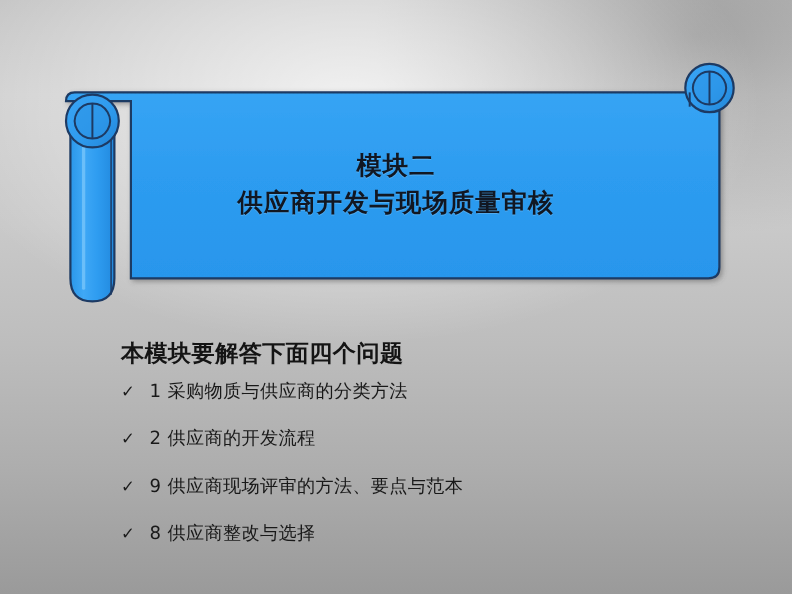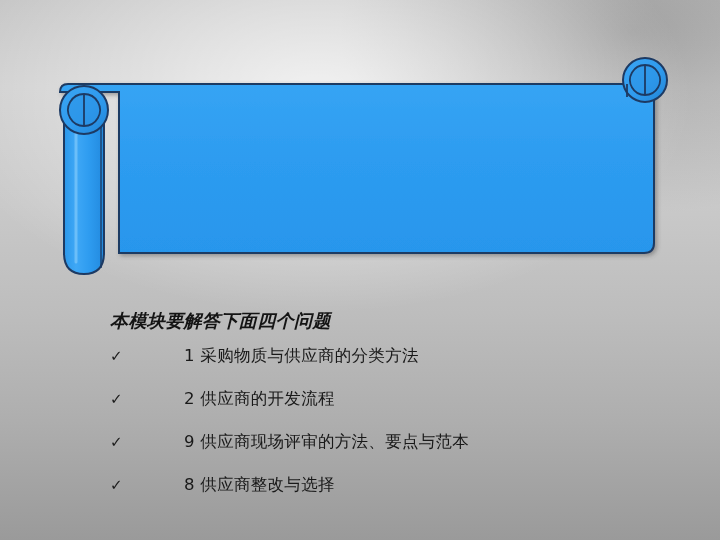--- a/index.html
+++ b/index.html
@@ -58,27 +58,26 @@
   .scroll-title .tline { display: block; }
 
   
   .body-block {
     position: absolute;
     left: 110px;
     top: 310px;
     width: 540px;
   }
   .body-heading {
-    font-size: 18px;
+    font-size: 21px;
     font-weight: 700;
     color: #141414;
     letter-spacing: 0.4px;
     margin: 0 0 13px 0;
     line-height: 22px;
-    font-style: italic;
   }
   .q-list {
     list-style: none;
     margin: 0;
     padding: 0;
   }
   .q-item {
     display: flex;
     align-items: baseline;
     font-size: 16.5px;
@@ -87,21 +86,21 @@
     margin: 0 0 21px 0;
     letter-spacing: 0.3px;
   }
   .q-check {
     flex: 0 0 auto;
     width: 26px;
     font-size: 15px;
     color: #1b1b1b;
     font-weight: 400;
   }
-  .q-text { flex: 1 1 auto; margin-left: 48px; }
+  .q-text { flex: 1 1 auto; }
 
   
   .watermark {
     position: absolute;
     right: 10px;
     bottom: 8px;
     font-size: 21px;
     font-weight: 800;
     font-style: italic;
     letter-spacing: -0.5px;
@@ -178,20 +177,24 @@
         <path d="M 645 80
                  m 0 -15
                  a 15 15 0 1 0 0.01 0
                  Z" fill="#2b93e6" fill-opacity="0.5" stroke="#1d3a63" stroke-width="1.8"></path>
         <path d="M 645 65 L 645 95" stroke="#1d3a63" stroke-width="1.8" fill="none"></path>
         <path d="M 627 84 L 627 97" stroke="#1d3a63" stroke-width="1.8" fill="none"></path>
       </g>
     </svg>
   </div>
 
+  <div class="scroll-title">
+    <span class="tline">模块二</span>
+    <span class="tline">供应商开发与现场质量审核</span>
+  </div>
 
   <div class="body-block">
     <div class="body-heading">本模块要解答下面四个问题</div>
 
     <ul class="q-list">
       <li class="q-item">
         <span class="q-check">✓</span>
         <span class="q-text">1 采购物质与供应商的分类方法</span>
       </li>
       <li class="q-item">

